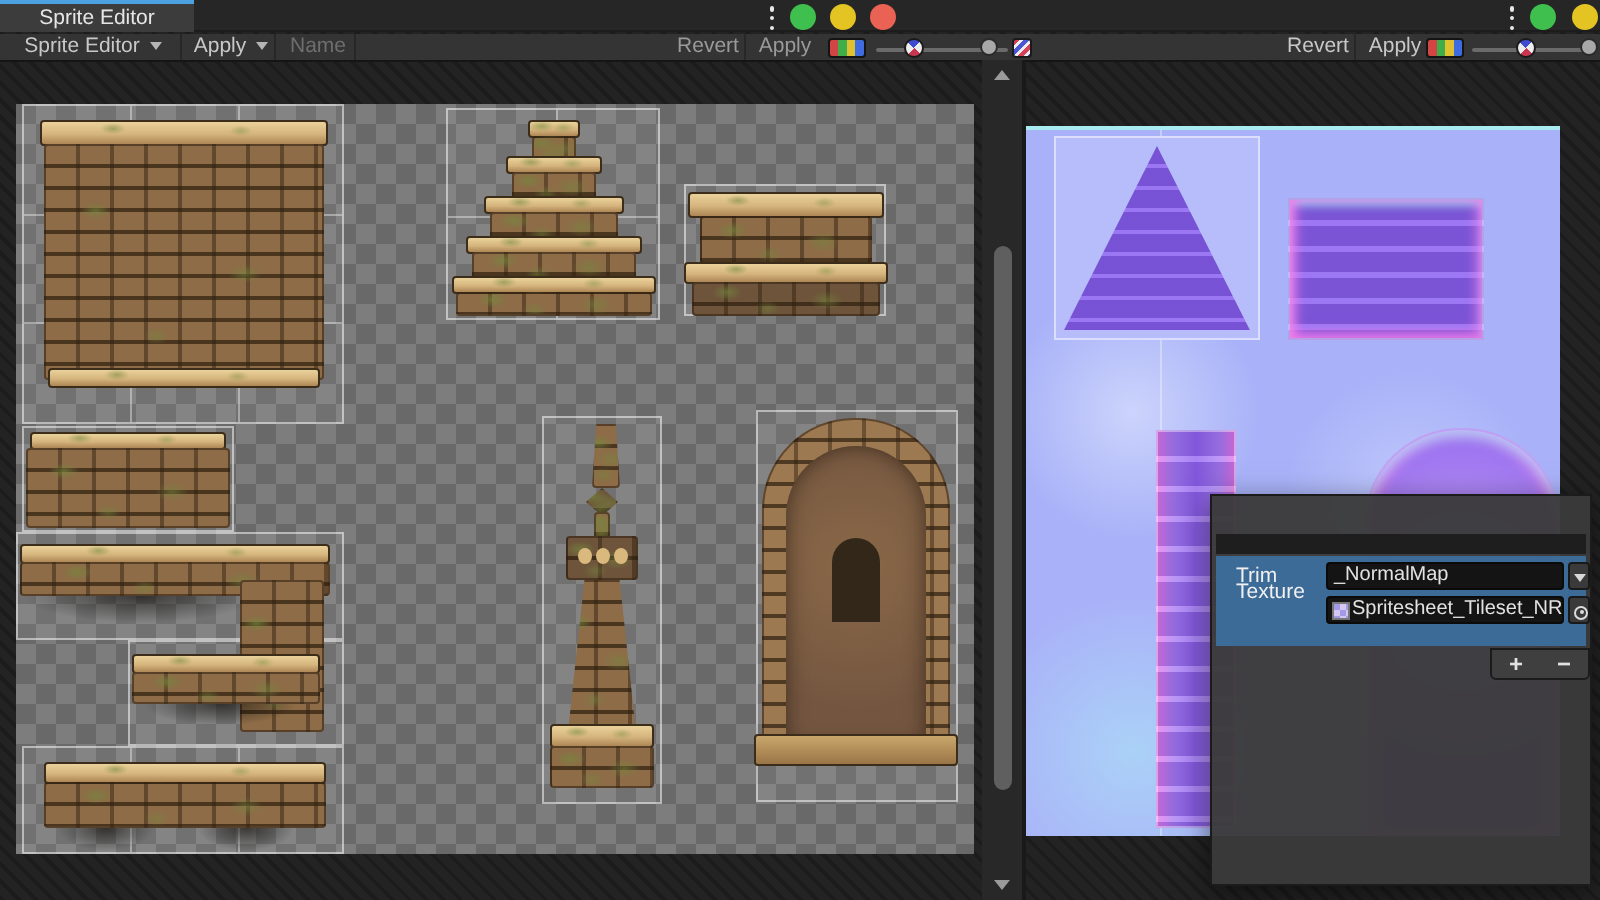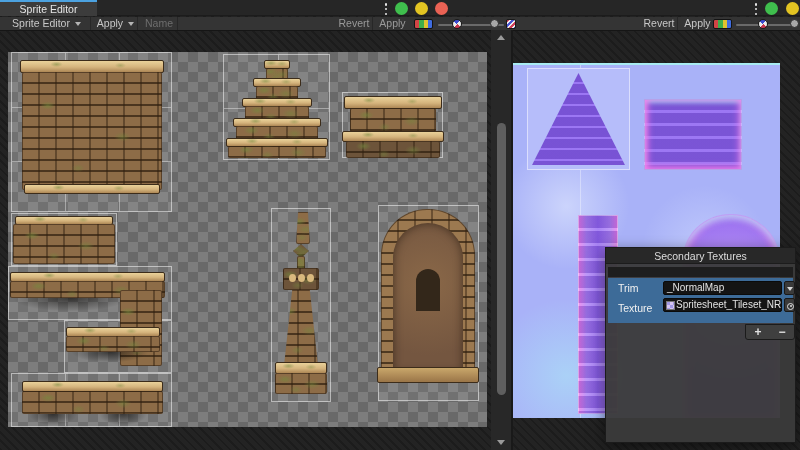--- a/index.html
+++ b/index.html
@@ -276,29 +276,28 @@
 
     <div class="nrmbox" style="left:14px;top:3px;width:103px;height:102px">
       <div class="nrmtri"></div>
     </div>
     <div class="nrmblock" style="left:131px;top:34px;width:98px;height:71px"></div>
     <div class="nrmpillar" style="left:65px;top:150px;width:40px;height:199px"></div>
     <div class="nrmarch" style="left:169px;top:149px;width:98px;height:206px"></div>
   </div>
 
   <div class="popup">
-    <div class="hdr">Secondary Textures</div>
     <div class="emptyrow"></div>
     <div class="sel"></div>
 
     <div class="fldlabel" style="left:12px;top:34px">Trim</div>
     <div class="fld" style="left:57px;top:33px;width:119px">_NormalMap</div>
     <div class="ddbtn" style="left:178px;top:33px"></div>
 
-    <div class="fldlabel" style="left:12px;top:54px">Texture</div>
+    <div class="fldlabel" style="left:12px;top:42px">Texture</div>
     <div class="fld fldtext" style="left:57px;top:50px;width:119px">
       <div class="texthumb"></div><span>Spritesheet_Tileset_NRM</span>
     </div>
     <div class="pickbtn" style="left:178px;top:50px"></div>
 
     <div class="pm">
       <span>+</span>
       <span>−</span>
     </div>
   </div>

